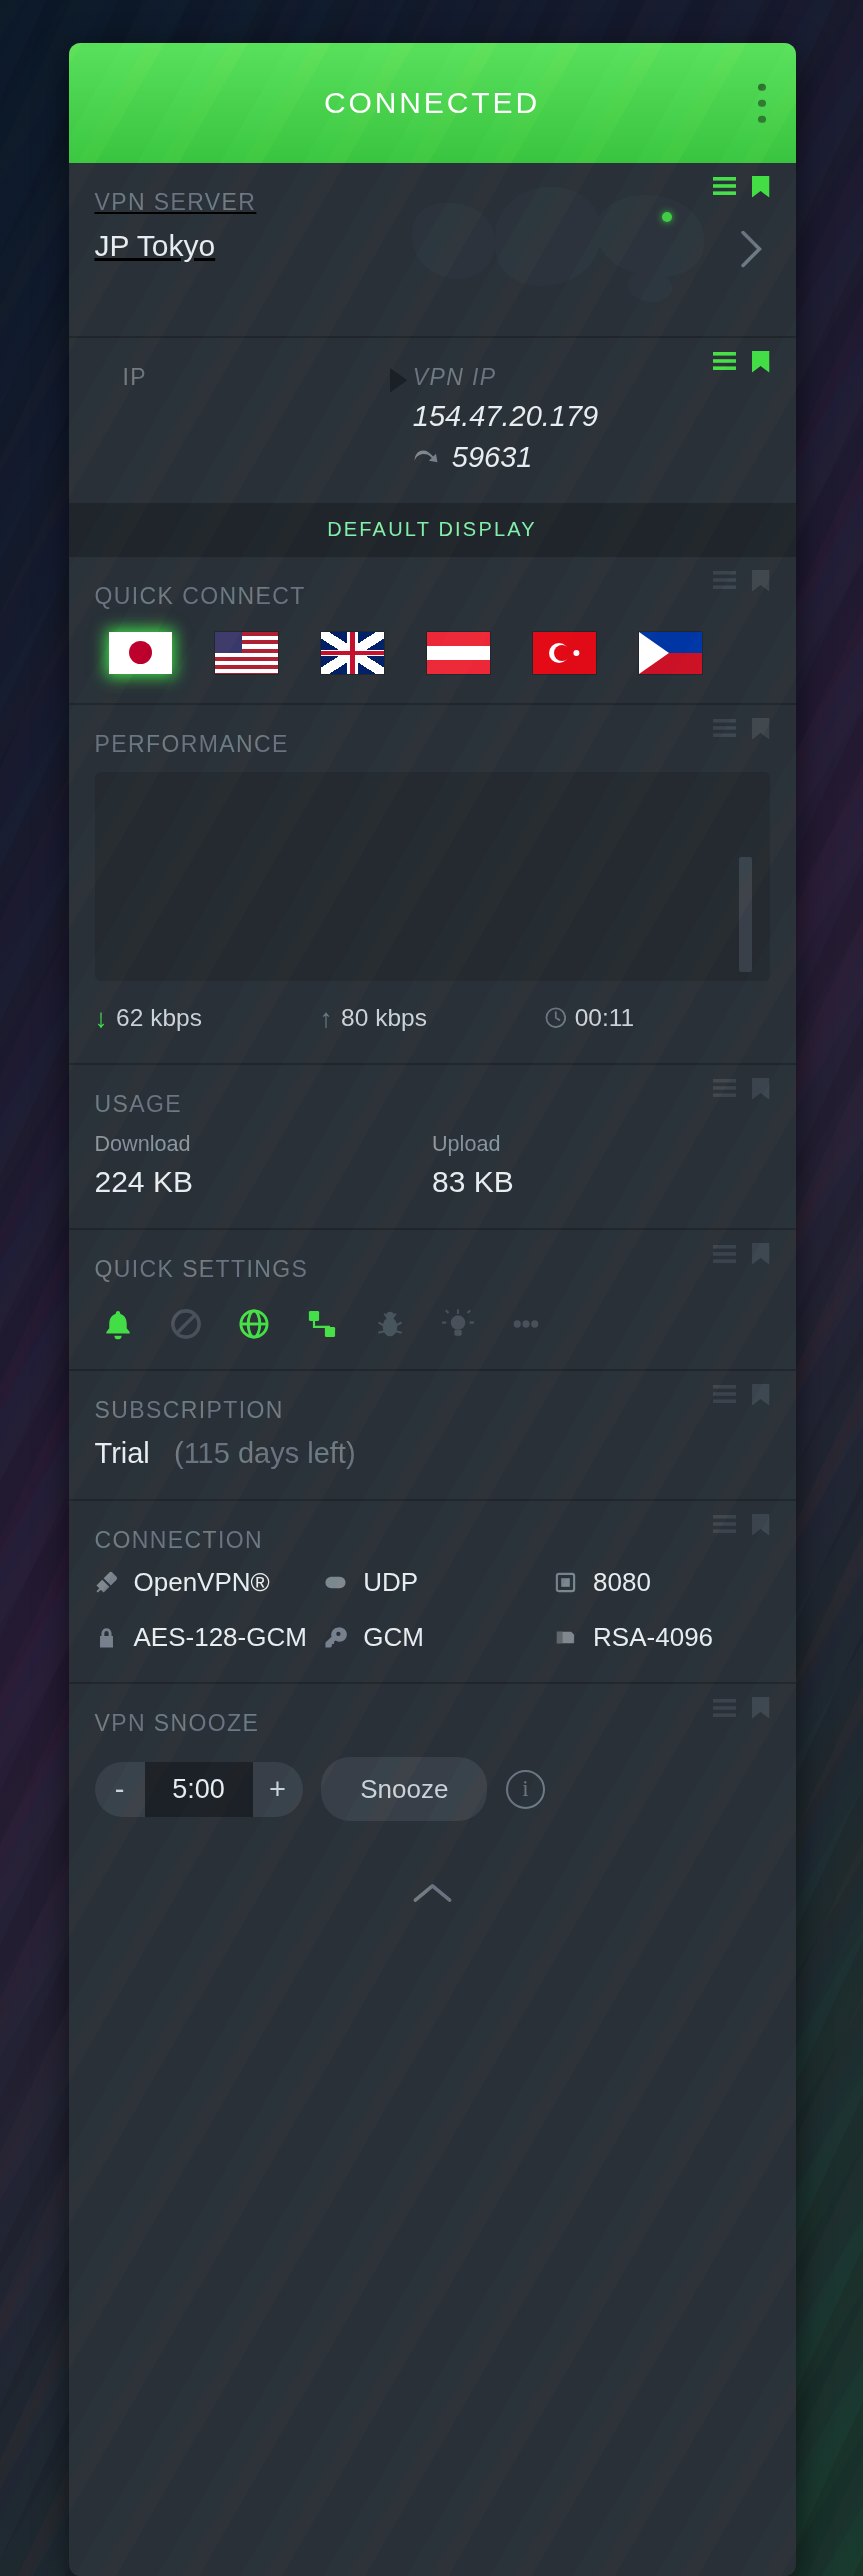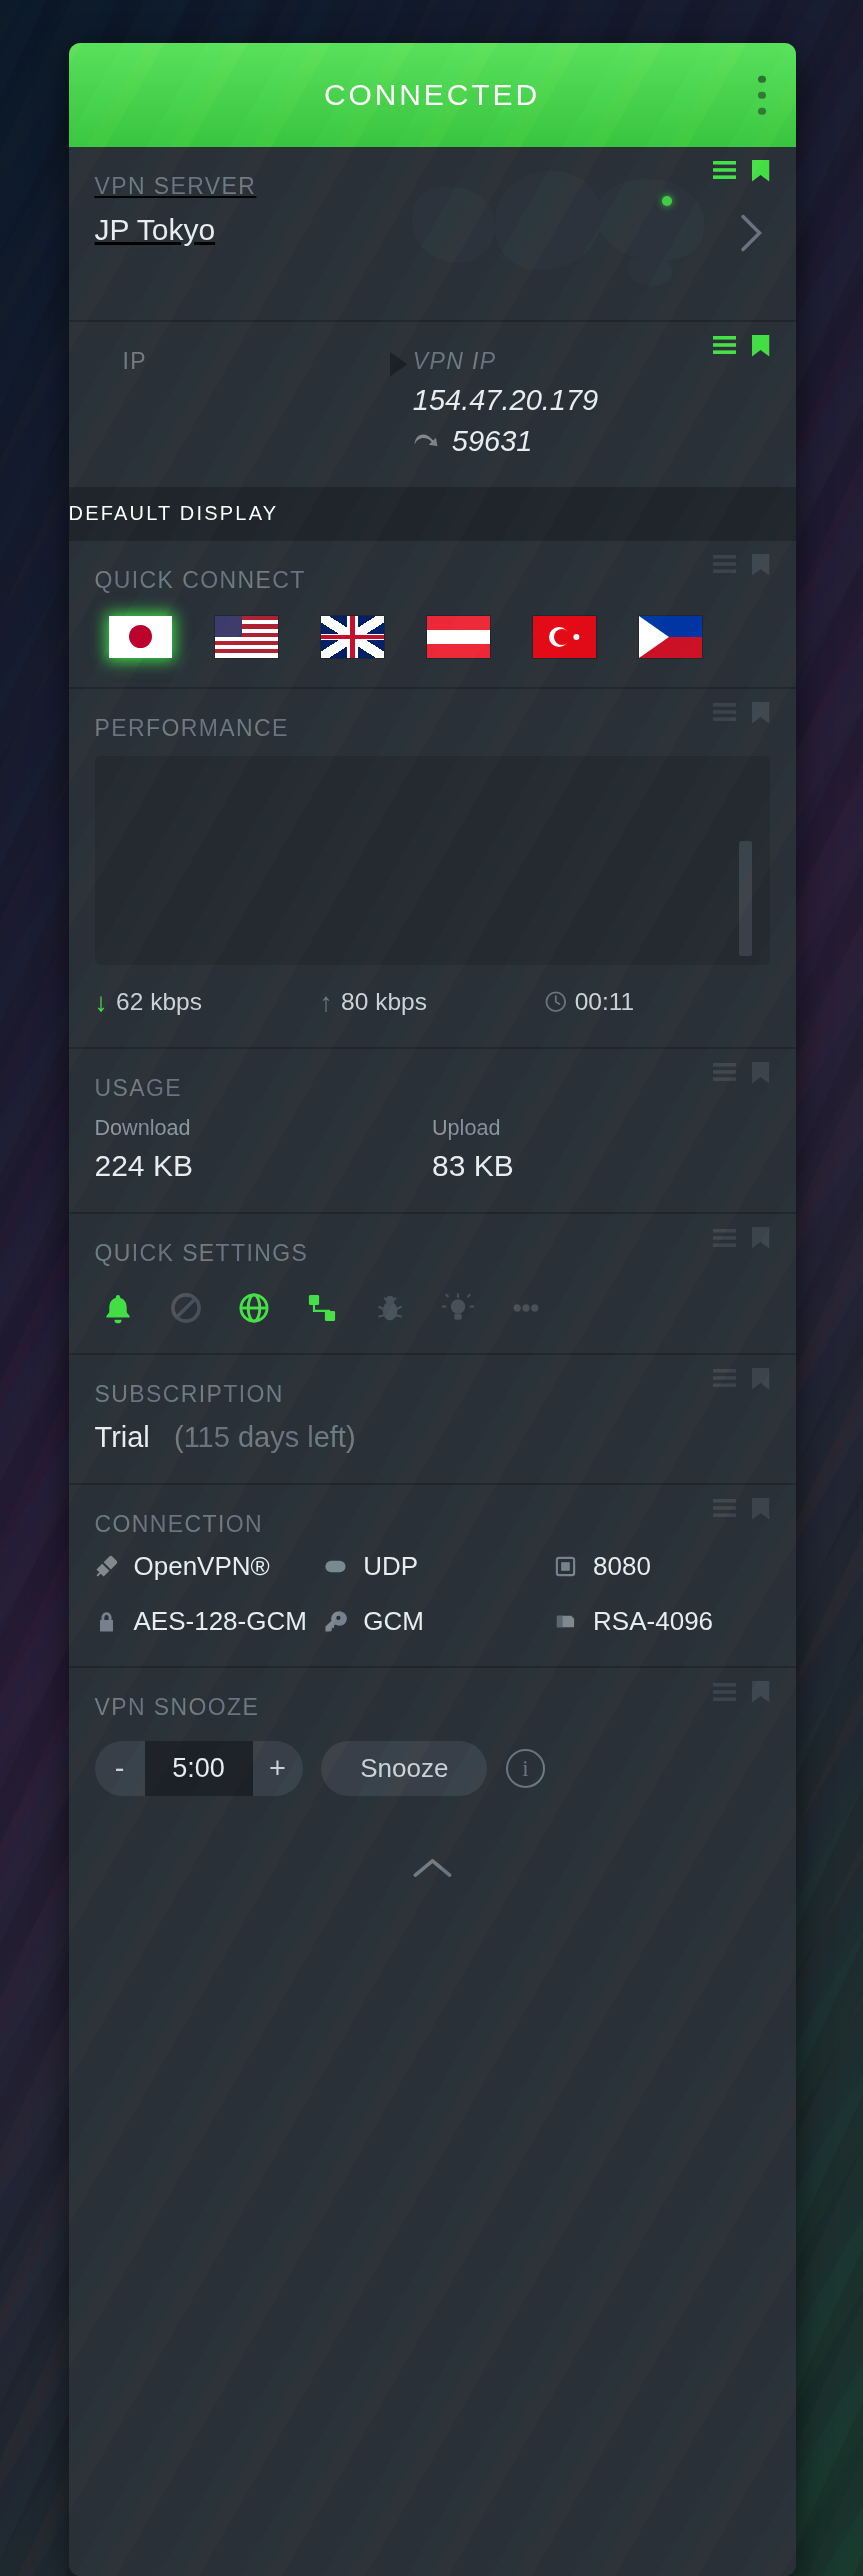--- a/index.html
+++ b/index.html
@@ -44,21 +44,21 @@
     margin-top: 43px;
     width: 727px;
     border-radius: 11.5px;
     overflow: hidden;
     box-shadow: 0 8.6px 32px rgba(0,0,0,.55);
     background: #2b323a;
   }
 
   
   .header {
-    height: 104px;
+    height: 120px;
     background: linear-gradient(#5de25f, #3cc742);
     display: flex;
     align-items: center;
     justify-content: center;
     position: relative;
   }
   .header .status {
     color: #fff;
     font-size: 30px;
     letter-spacing: 2.9px;
@@ -128,21 +128,22 @@
   
   .ip-row { display: flex; align-items: flex-start; }
   .ip-left { width: 45%; }
   .ip-divider { margin-top: 4.3px; }
   .ip-right { width: 55%; padding-left: 4.3px; font-style: italic; }
   .ip-line { display: flex; align-items: center; gap: 13px; margin-top: 8.6px; }
 
   
   .default-bar {
     background: #21272d;
-    color: #ffffff;
+    color: #86efac;
+    text-align: center;
     font-size: 20px;
     letter-spacing: 2.2px;
     padding: 14.4px 0;
   }
 
   
   .flags { display: flex; gap: 43px; margin-top: 21.6px; padding-left: 14.4px; }
   .flag {
     width: 63px; height: 42px;
     position: relative;
@@ -207,21 +208,21 @@
   
   .conn-grid { display:grid; grid-template-columns:1fr 1fr 1fr; row-gap:24.5px; column-gap:14.4px; margin-top:7.2px; }
   .conn-item { display:flex; align-items:center; gap:16px; color:#e8edf1; font-size:26px; }
   .conn-item svg { width:23px; height:23px; flex:none; }
 
   
   .snooze-row { display:flex; align-items:center; gap:18.7px; margin-top:20px; }
   .stepper { display:flex; align-items:center; background:#3a424b; border-radius:29px; overflow:hidden; }
   .stepper button { width:50px; height:55px; background:transparent; border:none; color:#cbd3da; font-size:29px; cursor:pointer; }
   .stepper .time { width:108px; height:55px; background:#1d2228; color:#e8edf1; font-size:27px; display:flex; align-items:center; justify-content:center; }
-  .snooze-btn { padding:0 39px; height:55px; border-radius:29px; background:#3a424b; color:#cbd3da; font-size:26px; border:none; cursor:pointer; }
+  .snooze-btn { padding:0 39px; height:64px; border-radius:29px; background:#3a424b; color:#cbd3da; font-size:26px; border:none; cursor:pointer; }
   .info-circle { width:39px; height:39px; border:2.2px solid #6f7a85; border-radius:50%; display:flex; align-items:center; justify-content:center; color:#6f7a85; font-size:23px; font-family:serif; cursor:pointer; }
 
   
   .collapse { text-align:center; padding:30px 0 36px; }
   .collapse svg { width:43px; height:24.5px; }
 
   .icon-muted { fill:#3e4750; }
   .icon-green { fill:#46e049; }
   .stroke-muted { stroke:#6f7a85; fill:none; }
 </style>

